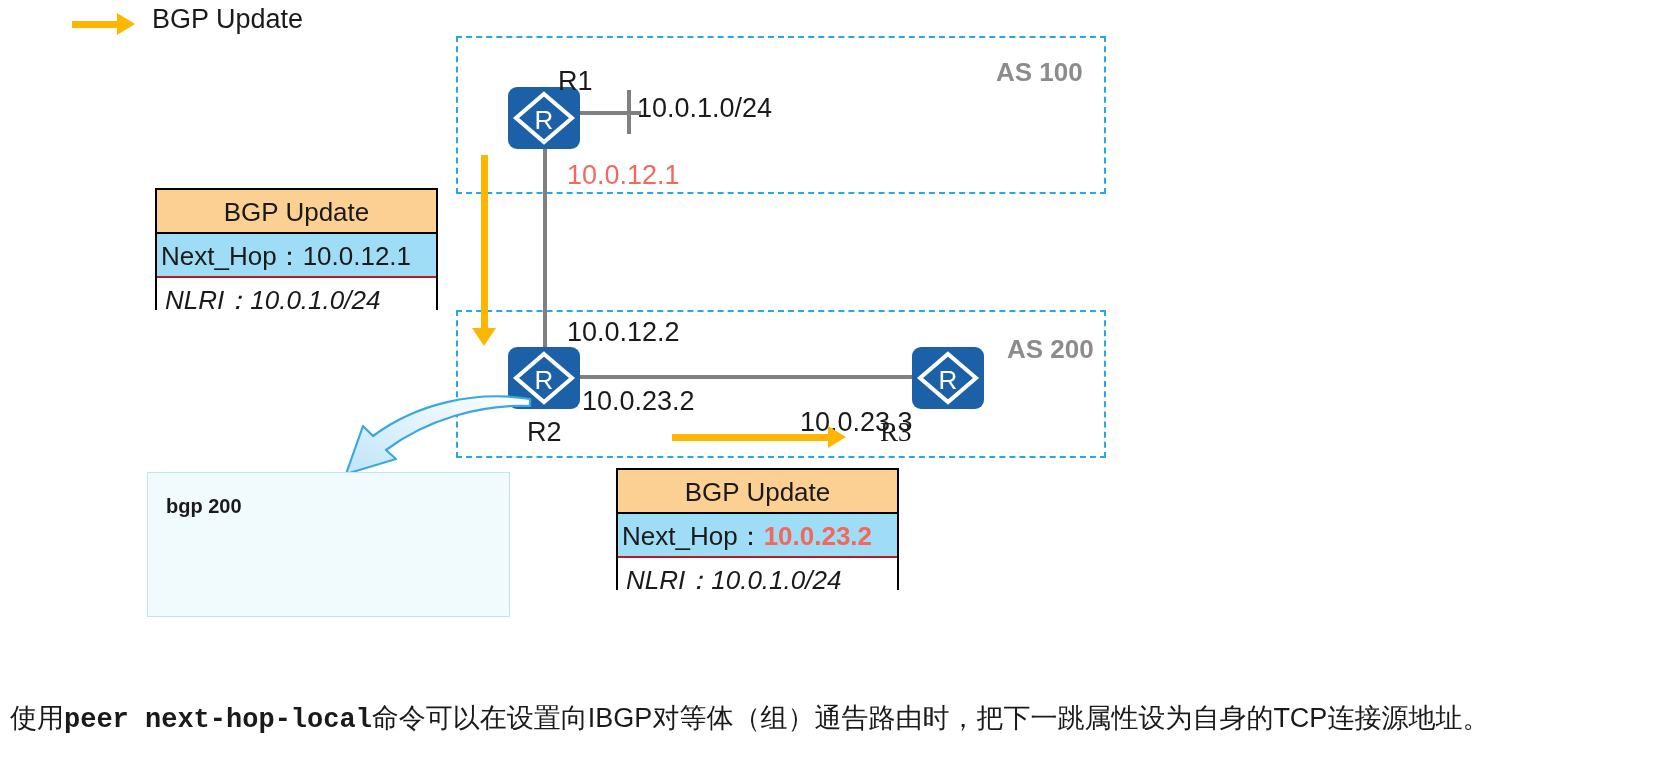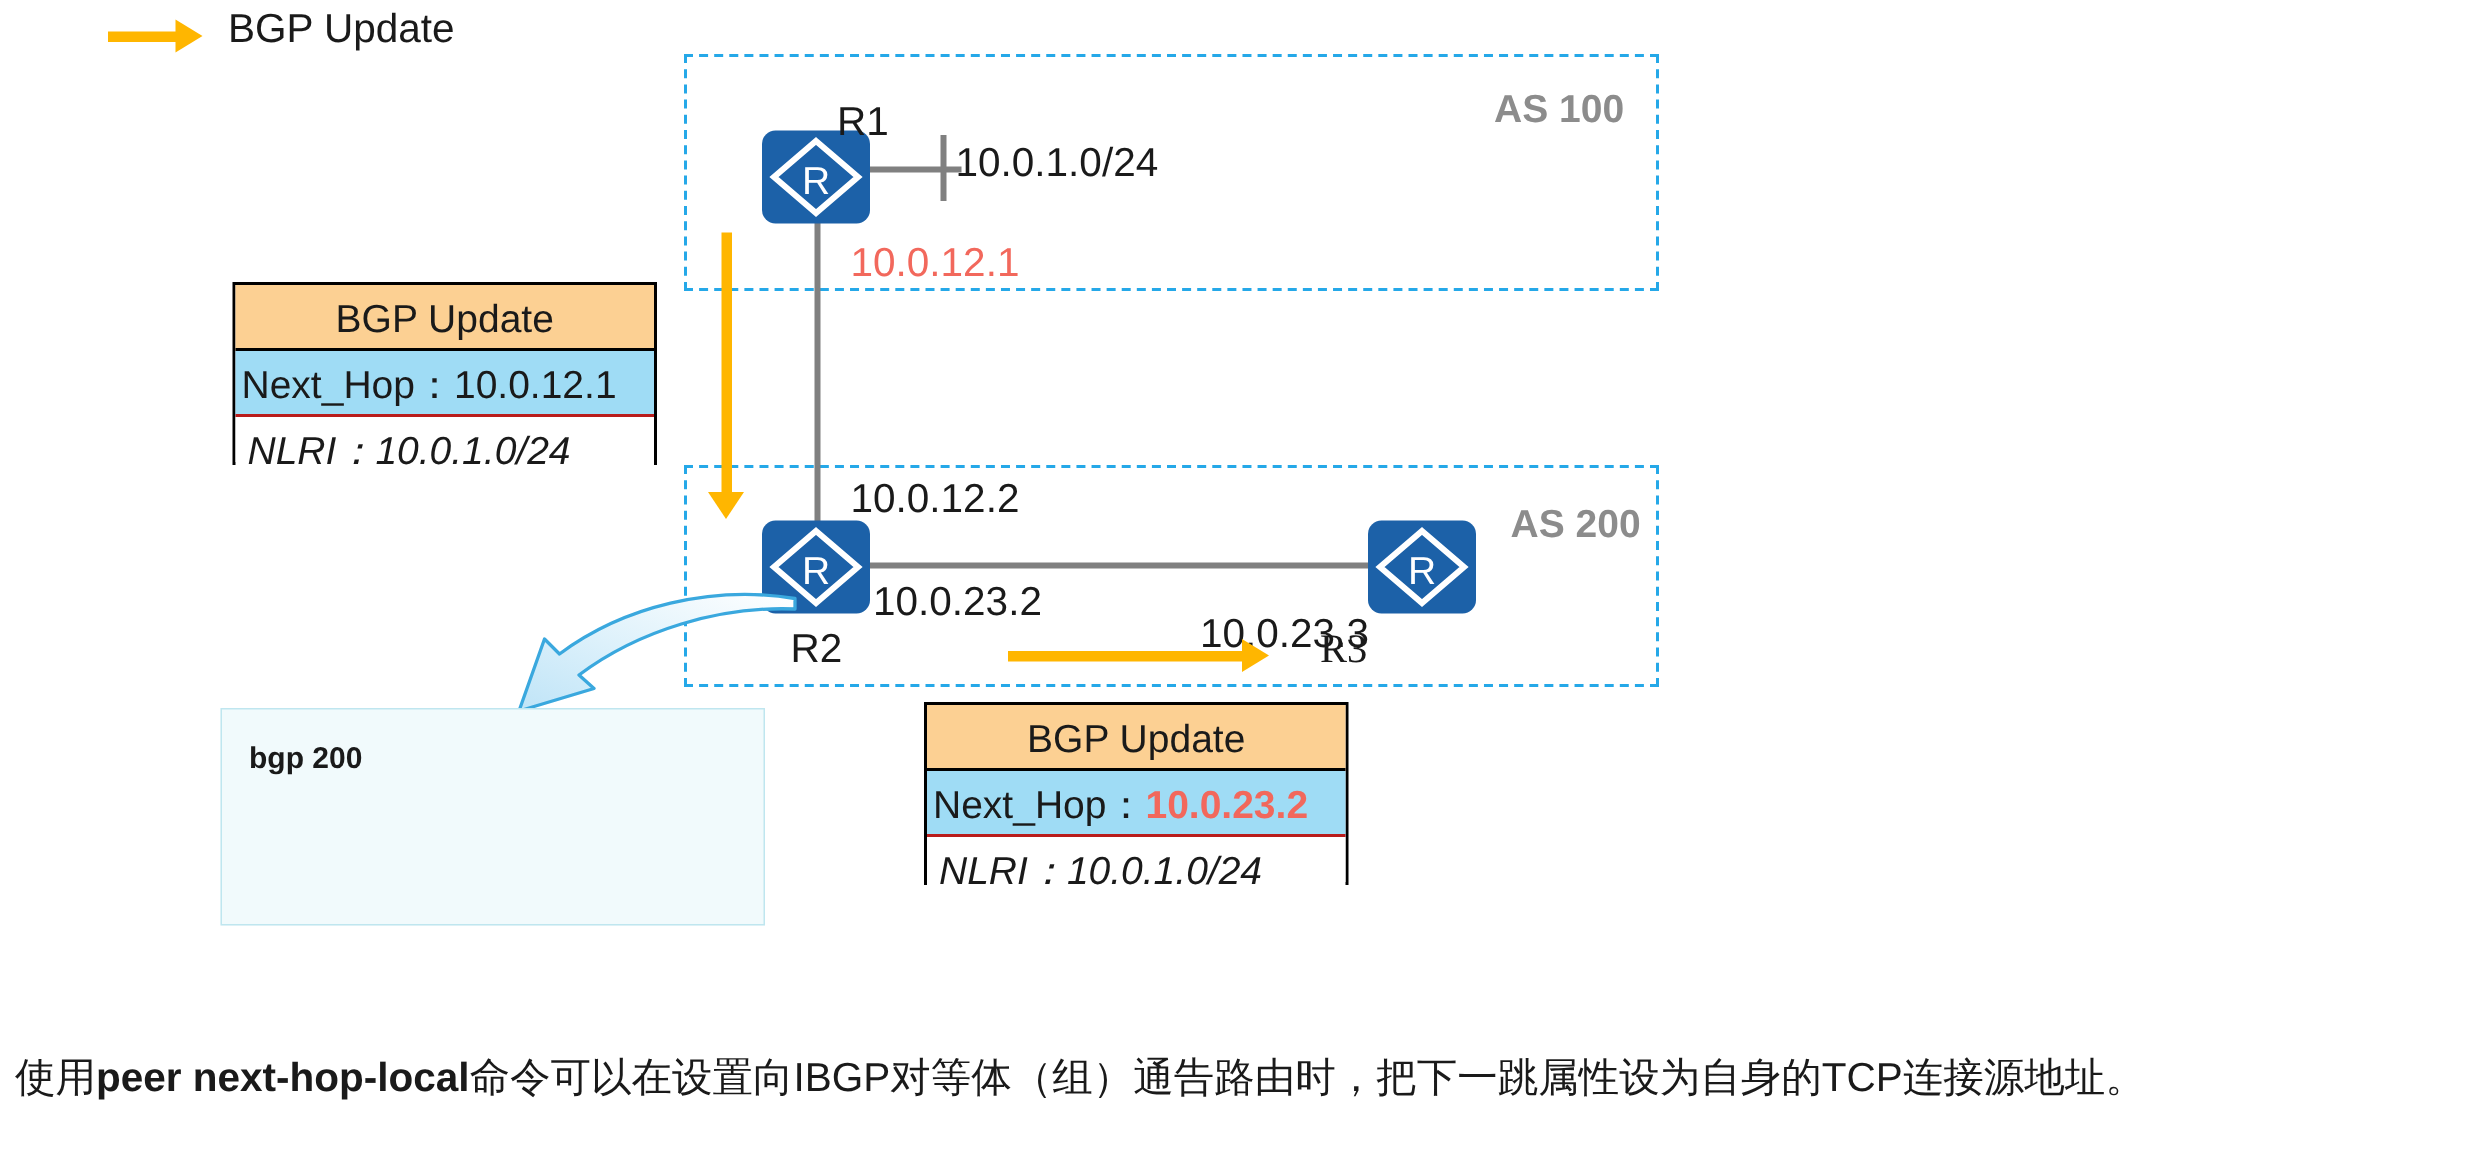--- a/index.html
+++ b/index.html
@@ -171,21 +171,21 @@
   
   #callout-arrow { left: 330px; top: 368px; }
 
   
   #caption {
     left: 10px; top: 700px;
     font-size: 27px;
     color: #1a1a1a;
     white-space: nowrap;
   }
-  #caption b { font-weight: bold; }
+  #caption b { font-weight: bold; font-family: Liberation Mono, monospace; }
 </style>
 </head>
 <body>
 
 <div id="canvas">
 
   <div class="abs ylw-horiz-line" id="ylw-h-legend"></div>
   <div class="abs ylw-horiz-head" id="ylw-h-legend-head"></div>
   <div class="abs legend-label" id="legend-label">BGP Update</div>
 

